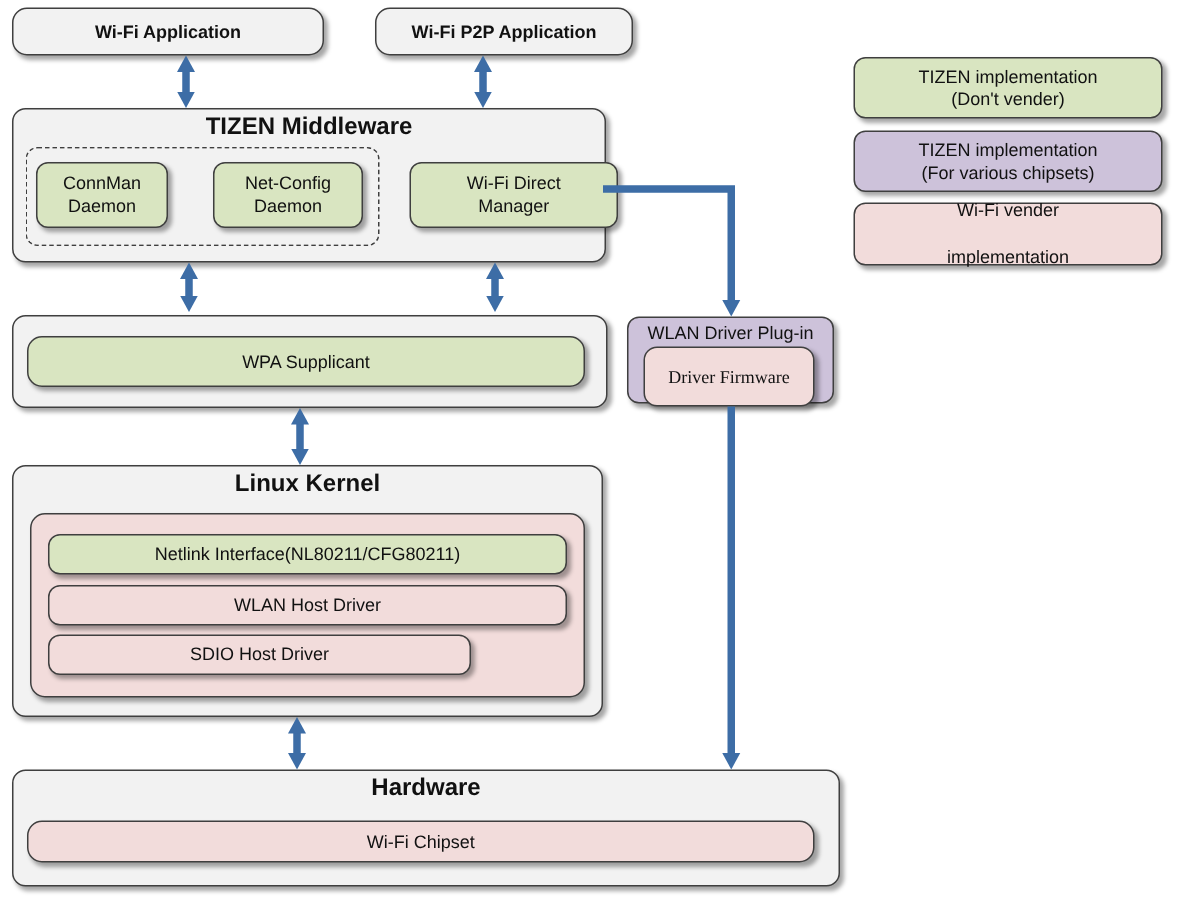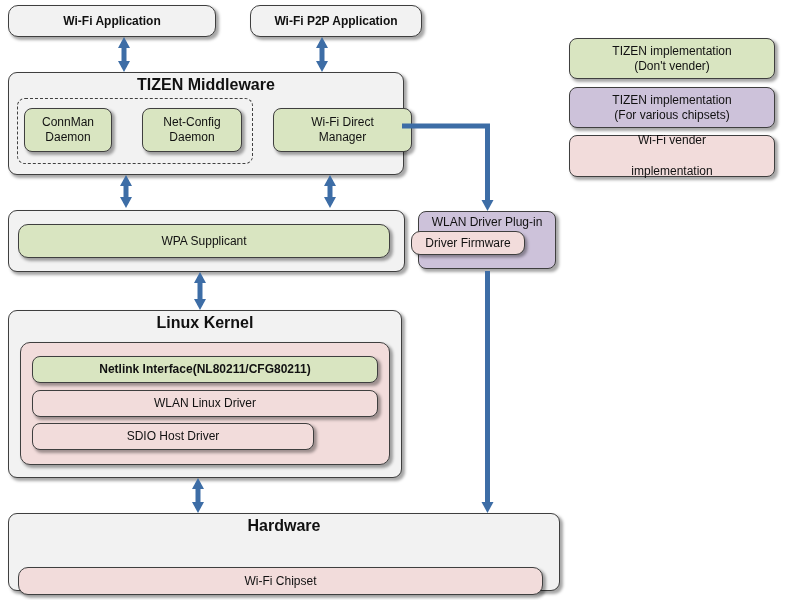--- a/index.html
+++ b/index.html
@@ -114,42 +114,42 @@
   </div>
 
   <div class="panel" style="left:8px; top:210px; width:397px; height:62px;"></div>
   <div class="node fill-green" style="left:18px; top:224px; width:372px; height:34px; border-radius:10px;">
     <span>WPA Supplicant</span>
   </div>
 
   <div class="node fill-purple" style="left:418px; top:211px; width:138px; height:58px;">
     <div class="plugin-title">WLAN Driver Plug-in</div>
   </div>
-  <div class="node fill-pink" style="left:411px; top:231px; width:114px; height:24px; border-radius:9px;">
+  <div class="node fill-pink" style="left:429px; top:231px; width:114px; height:40px; border-radius:9px;font-family:Liberation Serif, serif;">
     <span>Driver Firmware</span>
   </div>
 
   <div class="panel" style="left:8px; top:310px; width:394px; height:168px;">
     <div class="panel-title">Linux Kernel</div>
   </div>
   <div class="node fill-pink" style="left:20px; top:342px; width:370px; height:123px; border-radius:10px;"></div>
-  <div class="node fill-green" style="left:32px; top:356px; width:346px; height:27px;font-weight:bold;">
+  <div class="node fill-green" style="left:32px; top:356px; width:346px; height:27px;">
     <span>Netlink Interface(NL80211/CFG80211)</span>
   </div>
   <div class="node fill-pink" style="left:32px; top:390px; width:346px; height:27px;">
-    <span>WLAN Linux Driver</span>
+    <span>WLAN Host Driver</span>
   </div>
   <div class="node fill-pink" style="left:32px; top:423px; width:282px; height:27px;">
     <span>SDIO Host Driver</span>
   </div>
 
   <div class="panel" style="left:8px; top:513px; width:552px; height:78px;">
     <div class="panel-title">Hardware</div>
   </div>
-  <div class="node fill-pink" style="left:18px; top:547px; width:525px; height:28px; border-radius:10px;margin-top:20px;">
+  <div class="node fill-pink" style="left:18px; top:547px; width:525px; height:28px; border-radius:10px;">
     <span>Wi-Fi Chipset</span>
   </div>
 
   <div class="legend-item fill-green" style="left:569px; top:38px; width:206px; height:41px;">
     <span>TIZEN implementation</span>
     <span>(Don't vender)</span>
   </div>
   <div class="legend-item fill-purple" style="left:569px; top:87px; width:206px; height:41px;">
     <span>TIZEN implementation</span>
     <span>(For various chipsets)</span>

